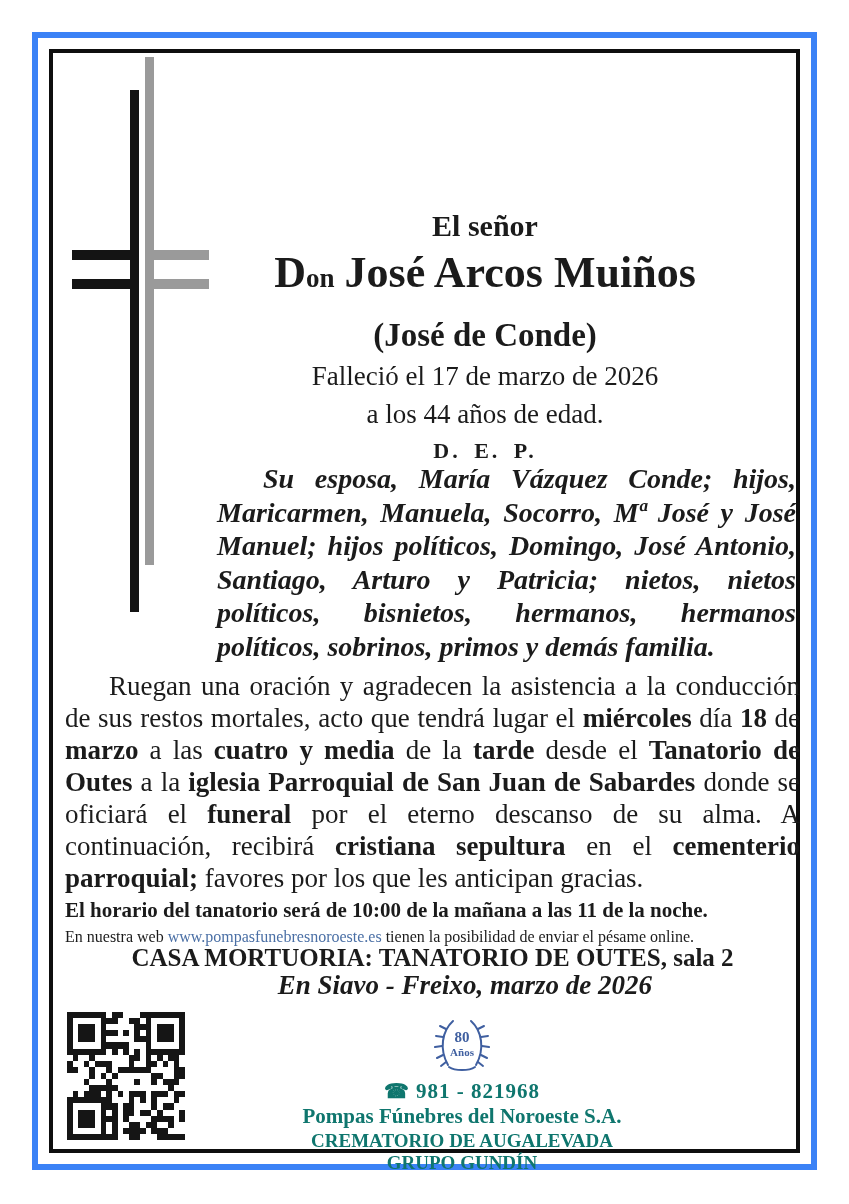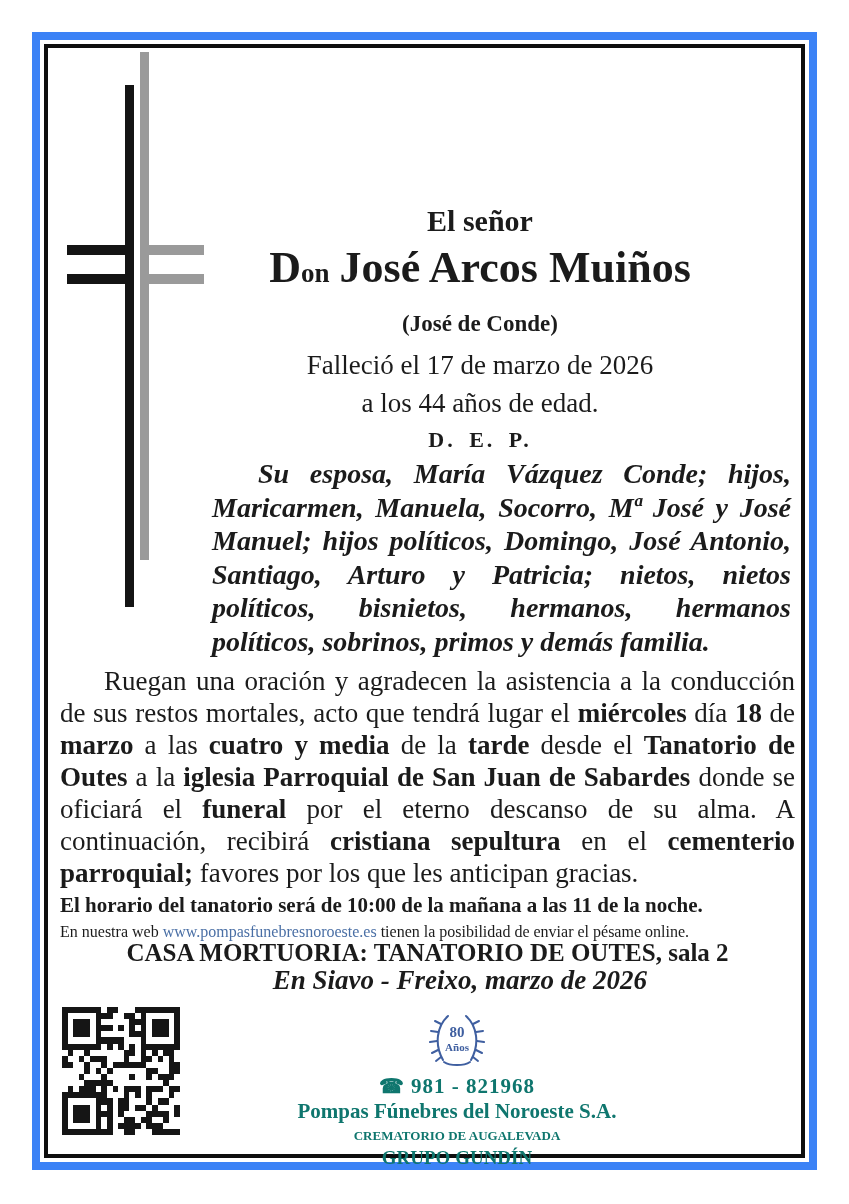--- a/index.html
+++ b/index.html
@@ -6,22 +6,22 @@
   .page{
     position:relative;
     width:849px;height:1204px;
     background:#ffffff;
     font-family:"Liberation Serif","DejaVu Serif",serif;
     color:#1b1b1b;
     overflow:hidden;
   }
   .frame-outer{
     position:absolute;left:32px;top:32px;right:32px;bottom:34px;
-    border:8px solid #3b82f6;
-    padding:4px;
+    border:6px solid #3b82f6;
+    padding:11px;
     box-sizing:border-box;
   }
   .frame-inner{
     width:100%;height:100%;
     border:4px solid #0e0e0e;
     box-sizing:border-box;
     position:relative;
   }
   
   .bar{position:absolute;}
@@ -35,21 +35,21 @@
   .h-gray-2 {left:92px; top:226px; width:64px; height:10px;}
   
   .header{
     position:absolute;left:108px;top:156px;width:648px;
     text-align:center;
   }
   .el-senor{font-size:30px;font-weight:bold;line-height:34px;}
   .name-line{font-size:44px;font-weight:bold;line-height:56px;margin-top:2px;white-space:nowrap;}
   .name-line .don-sm{font-size:27px;}
   .name-line .main-name{margin-left:10px;}
-  .alias{font-size:23px;font-weight:bold;line-height:38px;margin-top:4px;}
+  .alias{font-size:33px;font-weight:bold;line-height:38px;margin-top:10px;}
   .death{font-size:27px;line-height:31px;margin-top:7px;}
   .dep{font-size:22px;font-weight:bold;letter-spacing:3px;word-spacing:5px;margin-top:8px;}
   
   .family{
     position:absolute;left:164px;top:409px;width:579px;
     font-size:28px;line-height:33.5px;
     font-weight:bold;font-style:italic;
     text-align:justify;text-indent:46px;
   }
   .announce{
@@ -84,21 +84,21 @@
   }
   .qr svg{display:block;width:100%;height:100%;}
   .footer{
     position:absolute;left:109px;top:962px;width:600px;
     text-align:center;color:#0f766e;
   }
   .laurel{width:66px;height:62px;margin:0 auto;}
   .phone-line{font-size:21px;font-weight:bold;letter-spacing:1px;margin-top:2px;}
   .phone-line .ph-icon{font-size:20px;margin-right:6px;}
   .company-line{font-size:21px;font-weight:bold;line-height:24px;}
-  .crema-line{font-size:13px;font-weight:bold;line-height:22px;margin-top:2px;}
+  .crema-line{font-size:19px;font-weight:bold;line-height:22px;margin-top:2px;}
   .group-line{font-size:19px;font-weight:bold;line-height:22px;}
 </style>
 </head>
 <body>
 
 <div class="page">
   <div class="frame-outer">
     <div class="frame-inner">
 
       <div>

